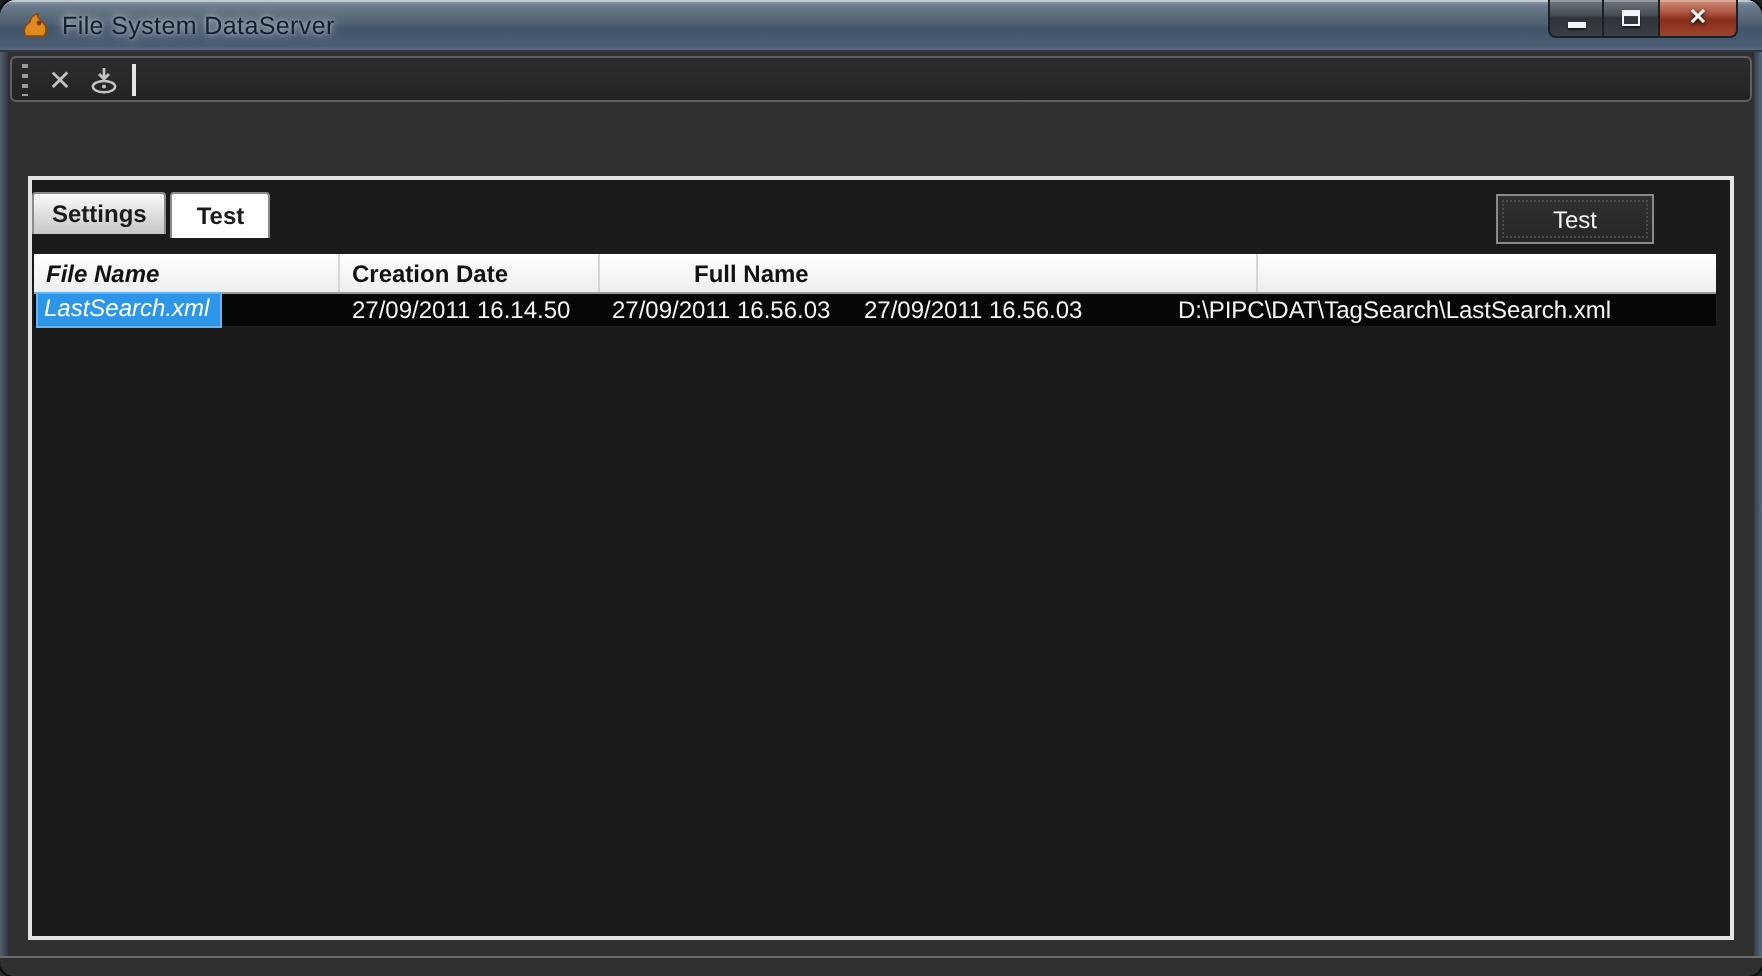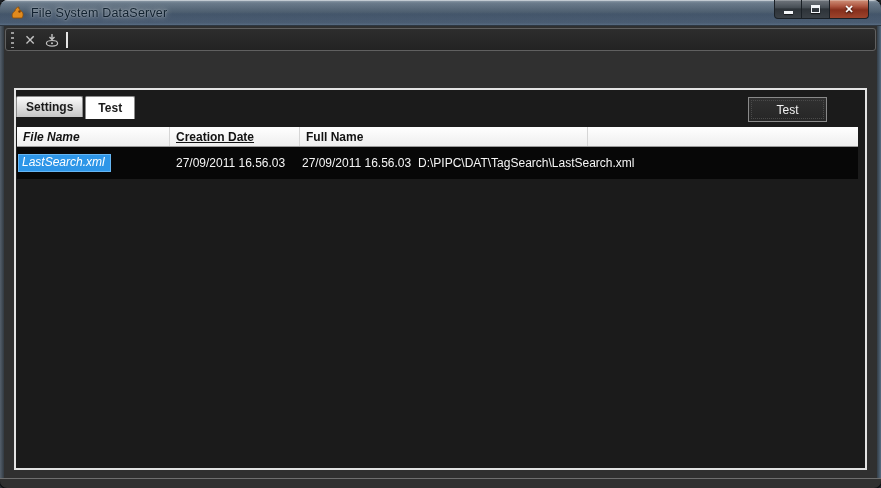--- a/index.html
+++ b/index.html
@@ -109,29 +109,29 @@
     display: flex; height: 20px;
     background: linear-gradient(180deg, #ffffff, #eeeeee);
     border-bottom: 1px solid #9a9a9a;
   }
   .th {
     padding: 3px 6px 0; font-size: 12px; font-weight: bold; color: #121212;
     border-right: 1px solid #d6d6d6; white-space: nowrap; overflow: hidden;
     cursor: default;
   }
   .grid-row {
-    display: flex; height: 32px; align-items: center;
+    display: flex; height: 16px; align-items: center;
     background: #070707; color: #f5f5f5; font-size: 12px; cursor: default;
   }
   .td { padding: 0 6px; white-space: nowrap; overflow: hidden; }
   .c0 { width: 153px; flex: 0 0 153px; font-style: italic; }
-  .c1 { width: 130px; flex: 0 0 130px; text-decoration: underline; }
+  .c1 { width: 130px; flex: 0 0 130px; }
   .c2 { width: 126px; flex: 0 0 126px; }
   .c3 { width: 116px; flex: 0 0 116px; }
-  .c4 { width: 288px; flex: 0 0 288px; }
+  .c4 { width: 288px; flex: 0 0 288px; margin-left: 41px; }
   .c5 { flex: 1 1 auto; border-right: none; }
   .td.c0 { padding: 0 0 0 1px; }
   .sel-cell {
     display: inline-block; background: #2e96e8; border: 1px solid #66b5f2;
     color: #ffffff; padding: 1px 5px 2px 3px; line-height: 13px;
   }
 </style>
 </head>
 <body>
 
@@ -185,20 +185,21 @@
         <div class="grid-header">
           <div class="th c0">File Name</div>
           <div class="th c1">Creation Date</div>
           <div class="th c4">Full Name</div>
           <div class="th c5"></div>
         </div>
         <div class="grid-row">
           <div class="td c0">
             <span class="sel-cell">LastSearch.xml</span>
           </div>
+          <div class="td c1">27/09/2011 16.14.50</div>
           <div class="td c2">27/09/2011 16.56.03</div>
           <div class="td c3">27/09/2011 16.56.03</div>
           <div class="td c4">D:\PIPC\DAT\TagSearch\LastSearch.xml</div>
           <div class="td c5"></div>
         </div>
       </div>
     </div>
 
   </div>
 

